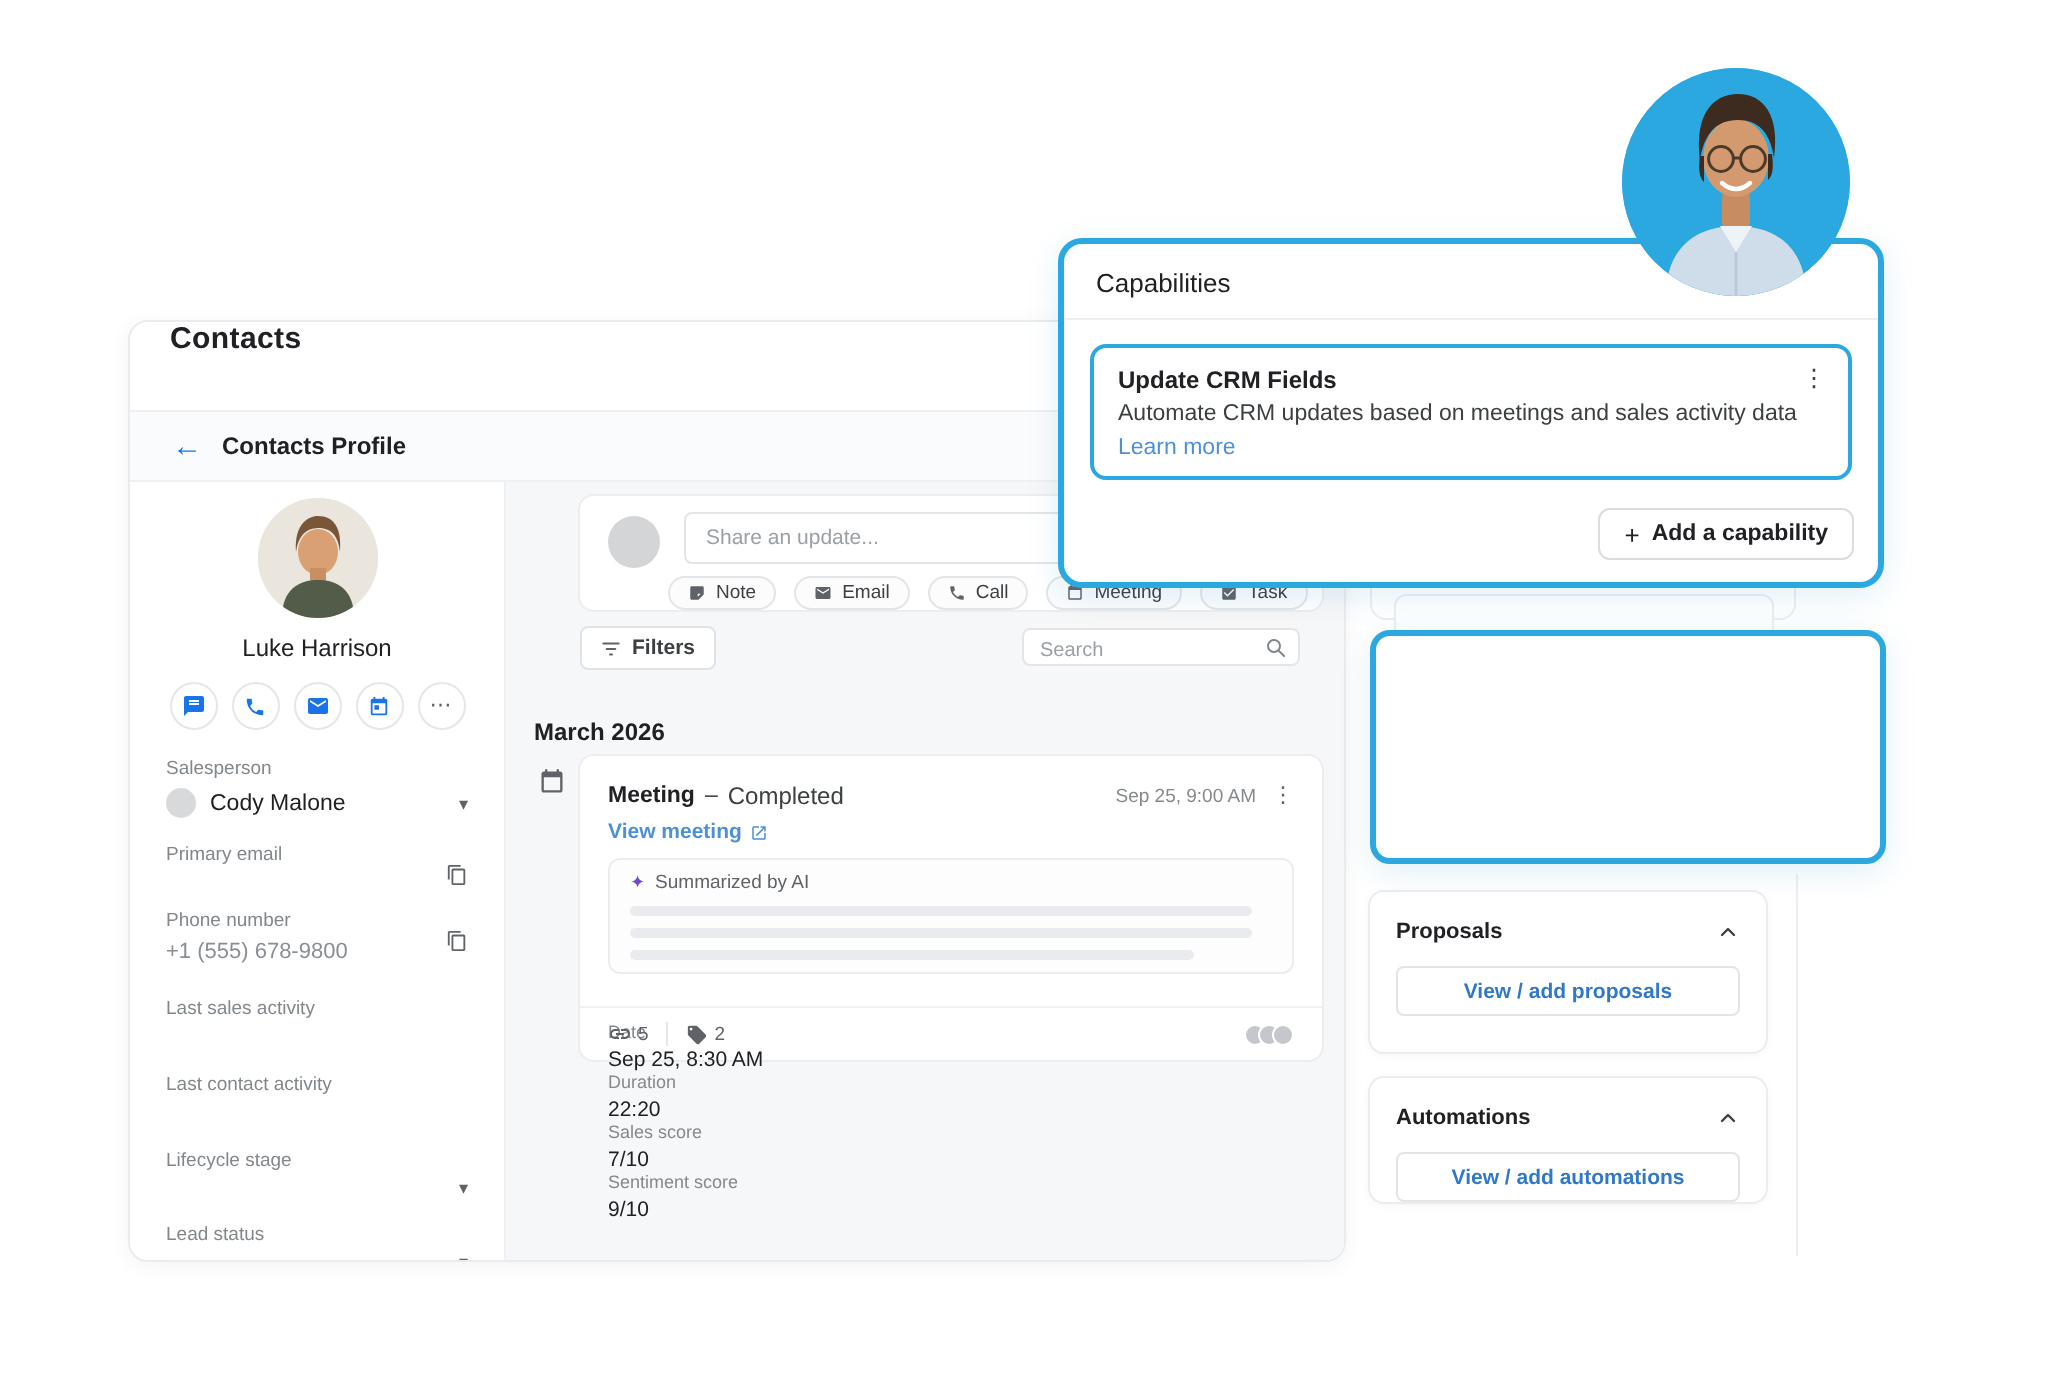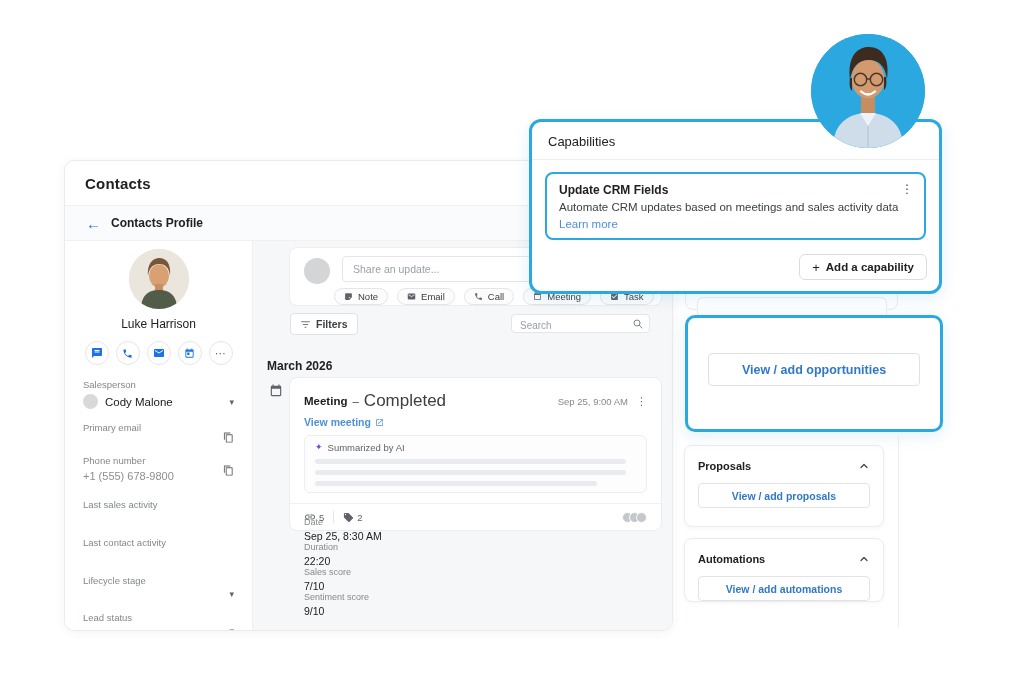--- a/index.html
+++ b/index.html
@@ -6,21 +6,21 @@
   html,body { background:#fff; }
   .canvas {
     position:relative; width:1024px; height:699px; background:#ffffff;
     font-family:"Liberation Sans", sans-serif; overflow:hidden; color:#202124;
   }
   svg { display:block; }
 
   
   .main-card{position:absolute;left:64px;top:160px;width:609px;height:471px;background:#fff;
     border:1px solid #e9ebee;border-radius:10px;box-shadow:0 2px 10px rgba(60,64,67,.06);overflow:hidden;}
-  .card-header{height:45px;display:flex;align-items:center;padding:0 20px;border-bottom:1px solid #eef0f2;}
+  .card-header{height:45px;display:flex;align-items:flex-start;padding:0 20px;border-bottom:1px solid #eef0f2;}
   .card-title{font-size:15px;font-weight:700;letter-spacing:.2px;}
   .breadcrumb-row{height:35px;display:flex;align-items:center;gap:10px;padding:0 21px;
     border-bottom:1px solid #eef0f2;background:#fafbfc;}
   .back-arrow{color:#1a73e8;font-size:15px;line-height:1;cursor:pointer;}
   .breadcrumb-label{font-size:12px;font-weight:700;}
   .card-body{display:flex;height:389px;}
 
   
   .profile-sidebar{width:188px;border-right:1px solid #eef0f2;padding:8px 18px 0;background:#fff;}
   .avatar-big{width:60px;height:60px;border-radius:50%;margin:0 auto;overflow:hidden;background:#eae6dd;}
@@ -61,21 +61,21 @@
   .search-input::placeholder{color:#9aa0a6;}
   .search-icon{position:absolute;right:5px;top:3px;}
   .month-label{position:absolute;left:14px;top:118px;font-size:12px;font-weight:700;}
   .cal-marker{position:absolute;left:16px;top:143px;}
 
   .meeting-card{position:absolute;left:36px;top:136px;width:373px;height:154px;background:#fff;
     border:1px solid #ededef;border-radius:8px;padding:13px 14px 0;}
   .meeting-head{display:flex;align-items:center;}
   .meeting-title{font-size:11.5px;font-weight:700;}
   .meeting-sep{font-size:11.5px;color:#3c4043;margin:0 5px;}
-  .meeting-status{font-size:17px;color:#3c4043;}
+  .meeting-status{font-size:12px;color:#3c4043;}
   .meeting-time{margin-left:auto;font-size:9.5px;color:#85898d;}
   .meeting-kebab{margin-left:8px;color:#5f6368;font-size:11px;cursor:pointer;line-height:1;}
   .view-link{margin-top:5px;display:flex;align-items:center;gap:4px;font-size:10.5px;color:#4d90d6;
     font-weight:600;cursor:pointer;width:fit-content;}
   .ai-box{margin-top:7px;height:58px;border:1px solid #ededf0;border-radius:6px;background:#fdfdfe;
     padding:6px 10px;overflow:hidden;}
   .ai-head{display:flex;gap:5px;align-items:center;font-size:9.5px;color:#5f6368;}
   .sparkle{color:#7048c9;font-size:9px;line-height:1;}
   .skel{height:5px;background:#e9ebee;border-radius:3px;margin-top:6px;}
   .metrics{display:flex;margin-top:24px;flex-direction:column;}
@@ -412,23 +412,20 @@
       <div class="cap-card-link">Learn more</div>
       <span class="cap-kebab">⋮</span>
     </div>
     <div class="cap-add-btn">
       <span class="plus-glyph">+</span>
       <span>Add a capability</span>
     </div>
   </div>
 
   <div class="opps-panel">
-    <div class="opps-btn">
-      <span>View / add opportunities</span>
-    </div>
   </div>
 
   <div class="hero-avatar">
     <svg width="114" height="114" viewBox="0 0 114 114">
       <circle cx="57" cy="57" r="57" fill="#2BA8E0"></circle>
       <rect x="50" y="60" width="14" height="22" rx="5" fill="#c78d60"></rect>
       <ellipse cx="57" cy="45" rx="16.5" ry="19.5" fill="#d49a6f"></ellipse>
       <path d="M39 46 C36 20 48 13 58 13 C71 13 79 24 76 45 C74 32 68 26 58 26 C47 26 41 33 39 46 Z" fill="#3d2b1f"></path>
       <path d="M39 44 C38 52 39 55 41 57 L41 44 Z" fill="#3d2b1f"></path>
       <path d="M75 43 C76 51 75 54 73 56 L73 43 Z" fill="#3d2b1f"></path>

